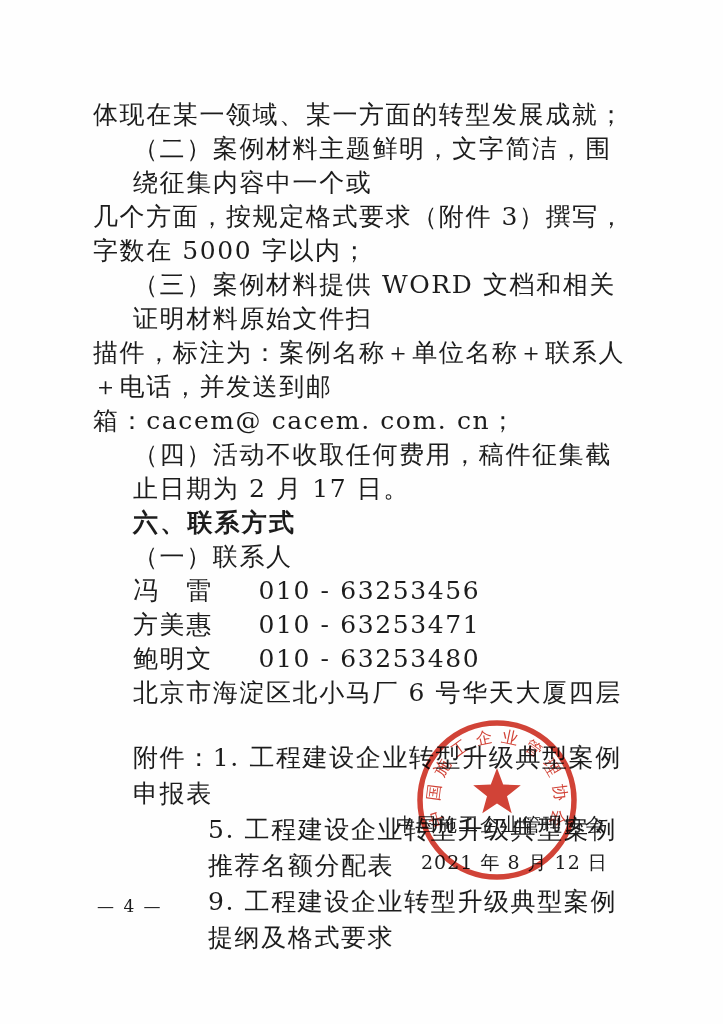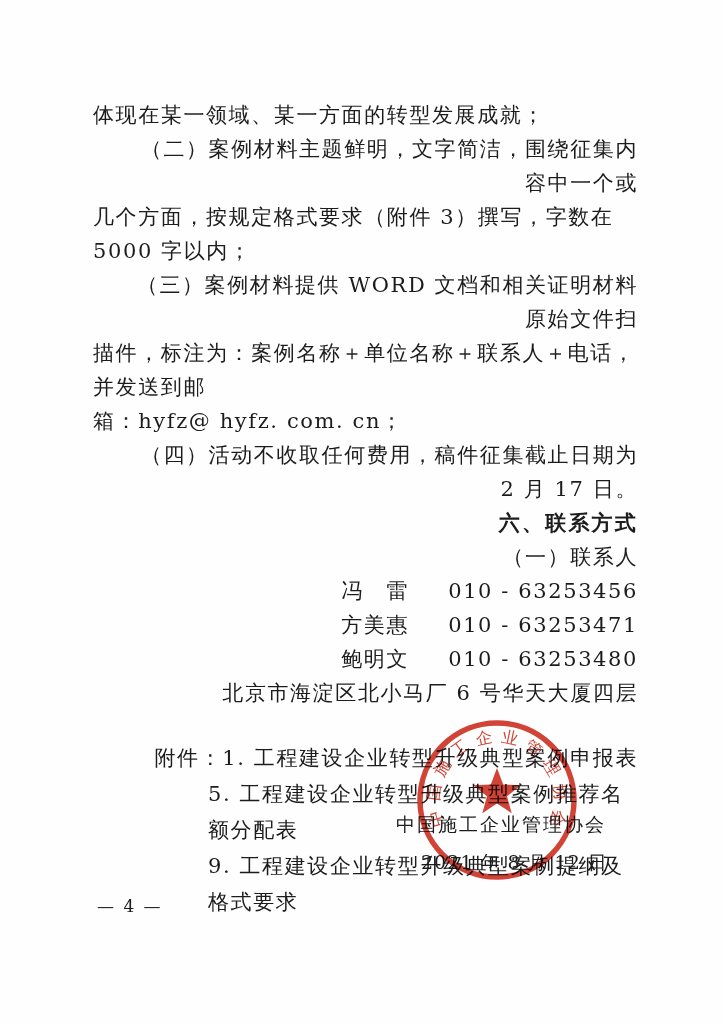--- a/index.html
+++ b/index.html
@@ -9,26 +9,26 @@
     background:#fefefe;
     margin:0 auto;
     overflow:hidden;
     font-family:"DejaVu Serif","Liberation Serif",serif;
     color:#1c1c1c;
   }
   .doc-body{
     position:absolute;
     left:93px;top:98px;
     width:545px;
-    font-size:21px;
+    font-size:25px;
     line-height:34px;
     letter-spacing:1.6px;
   }
   .line{white-space:pre-wrap;}
-  .indent{padding-left:40px;text-align:right;}
+  .indent{padding-left:40px;}
   .indent2{padding-left:115px;}
   .heading{
     font-family:"DejaVu Sans","Liberation Sans",sans-serif;
     font-weight:bold;
     letter-spacing:2.2px;
   }
   .att{line-height:36px;}
   .gap-before{margin-top:30px;}
   .signature{
     position:absolute;
@@ -62,21 +62,21 @@
 <body>
 
 <div class="page">
 
   <div class="doc-body">
     <div class="line">体现在某一领域、某一方面的转型发展成就；</div>
     <div class="line indent">（二）案例材料主题鲜明，文字简洁，围绕征集内容中一个或</div>
     <div class="line">几个方面，按规定格式要求（附件 3）撰写，字数在 5000 字以内；</div>
     <div class="line indent">（三）案例材料提供 WORD 文档和相关证明材料原始文件扫</div>
     <div class="line">描件，标注为：案例名称＋单位名称＋联系人＋电话，并发送到邮</div>
-    <div class="line">箱：hyfz@ hyfz. com. cn；</div>
+    <div class="line">箱：cacem@ cacem. com. cn；</div>
     <div class="line indent">（四）活动不收取任何费用，稿件征集截止日期为 2 月 17 日。</div>
     <div class="line indent heading">六、联系方式</div>
     <div class="line indent">（一）联系人</div>
     <div class="line indent">冯　雷　  010 - 63253456</div>
     <div class="line indent">方美惠　  010 - 63253471</div>
     <div class="line indent">鲍明文　  010 - 63253480</div>
     <div class="line indent">北京市海淀区北小马厂 6 号华天大厦四层</div>
     <div class="line indent att gap-before">附件：1. 工程建设企业转型升级典型案例申报表</div>
     <div class="line indent2 att">5. 工程建设企业转型升级典型案例推荐名额分配表</div>
     <div class="line indent2 att">9. 工程建设企业转型升级典型案例提纲及格式要求</div>

